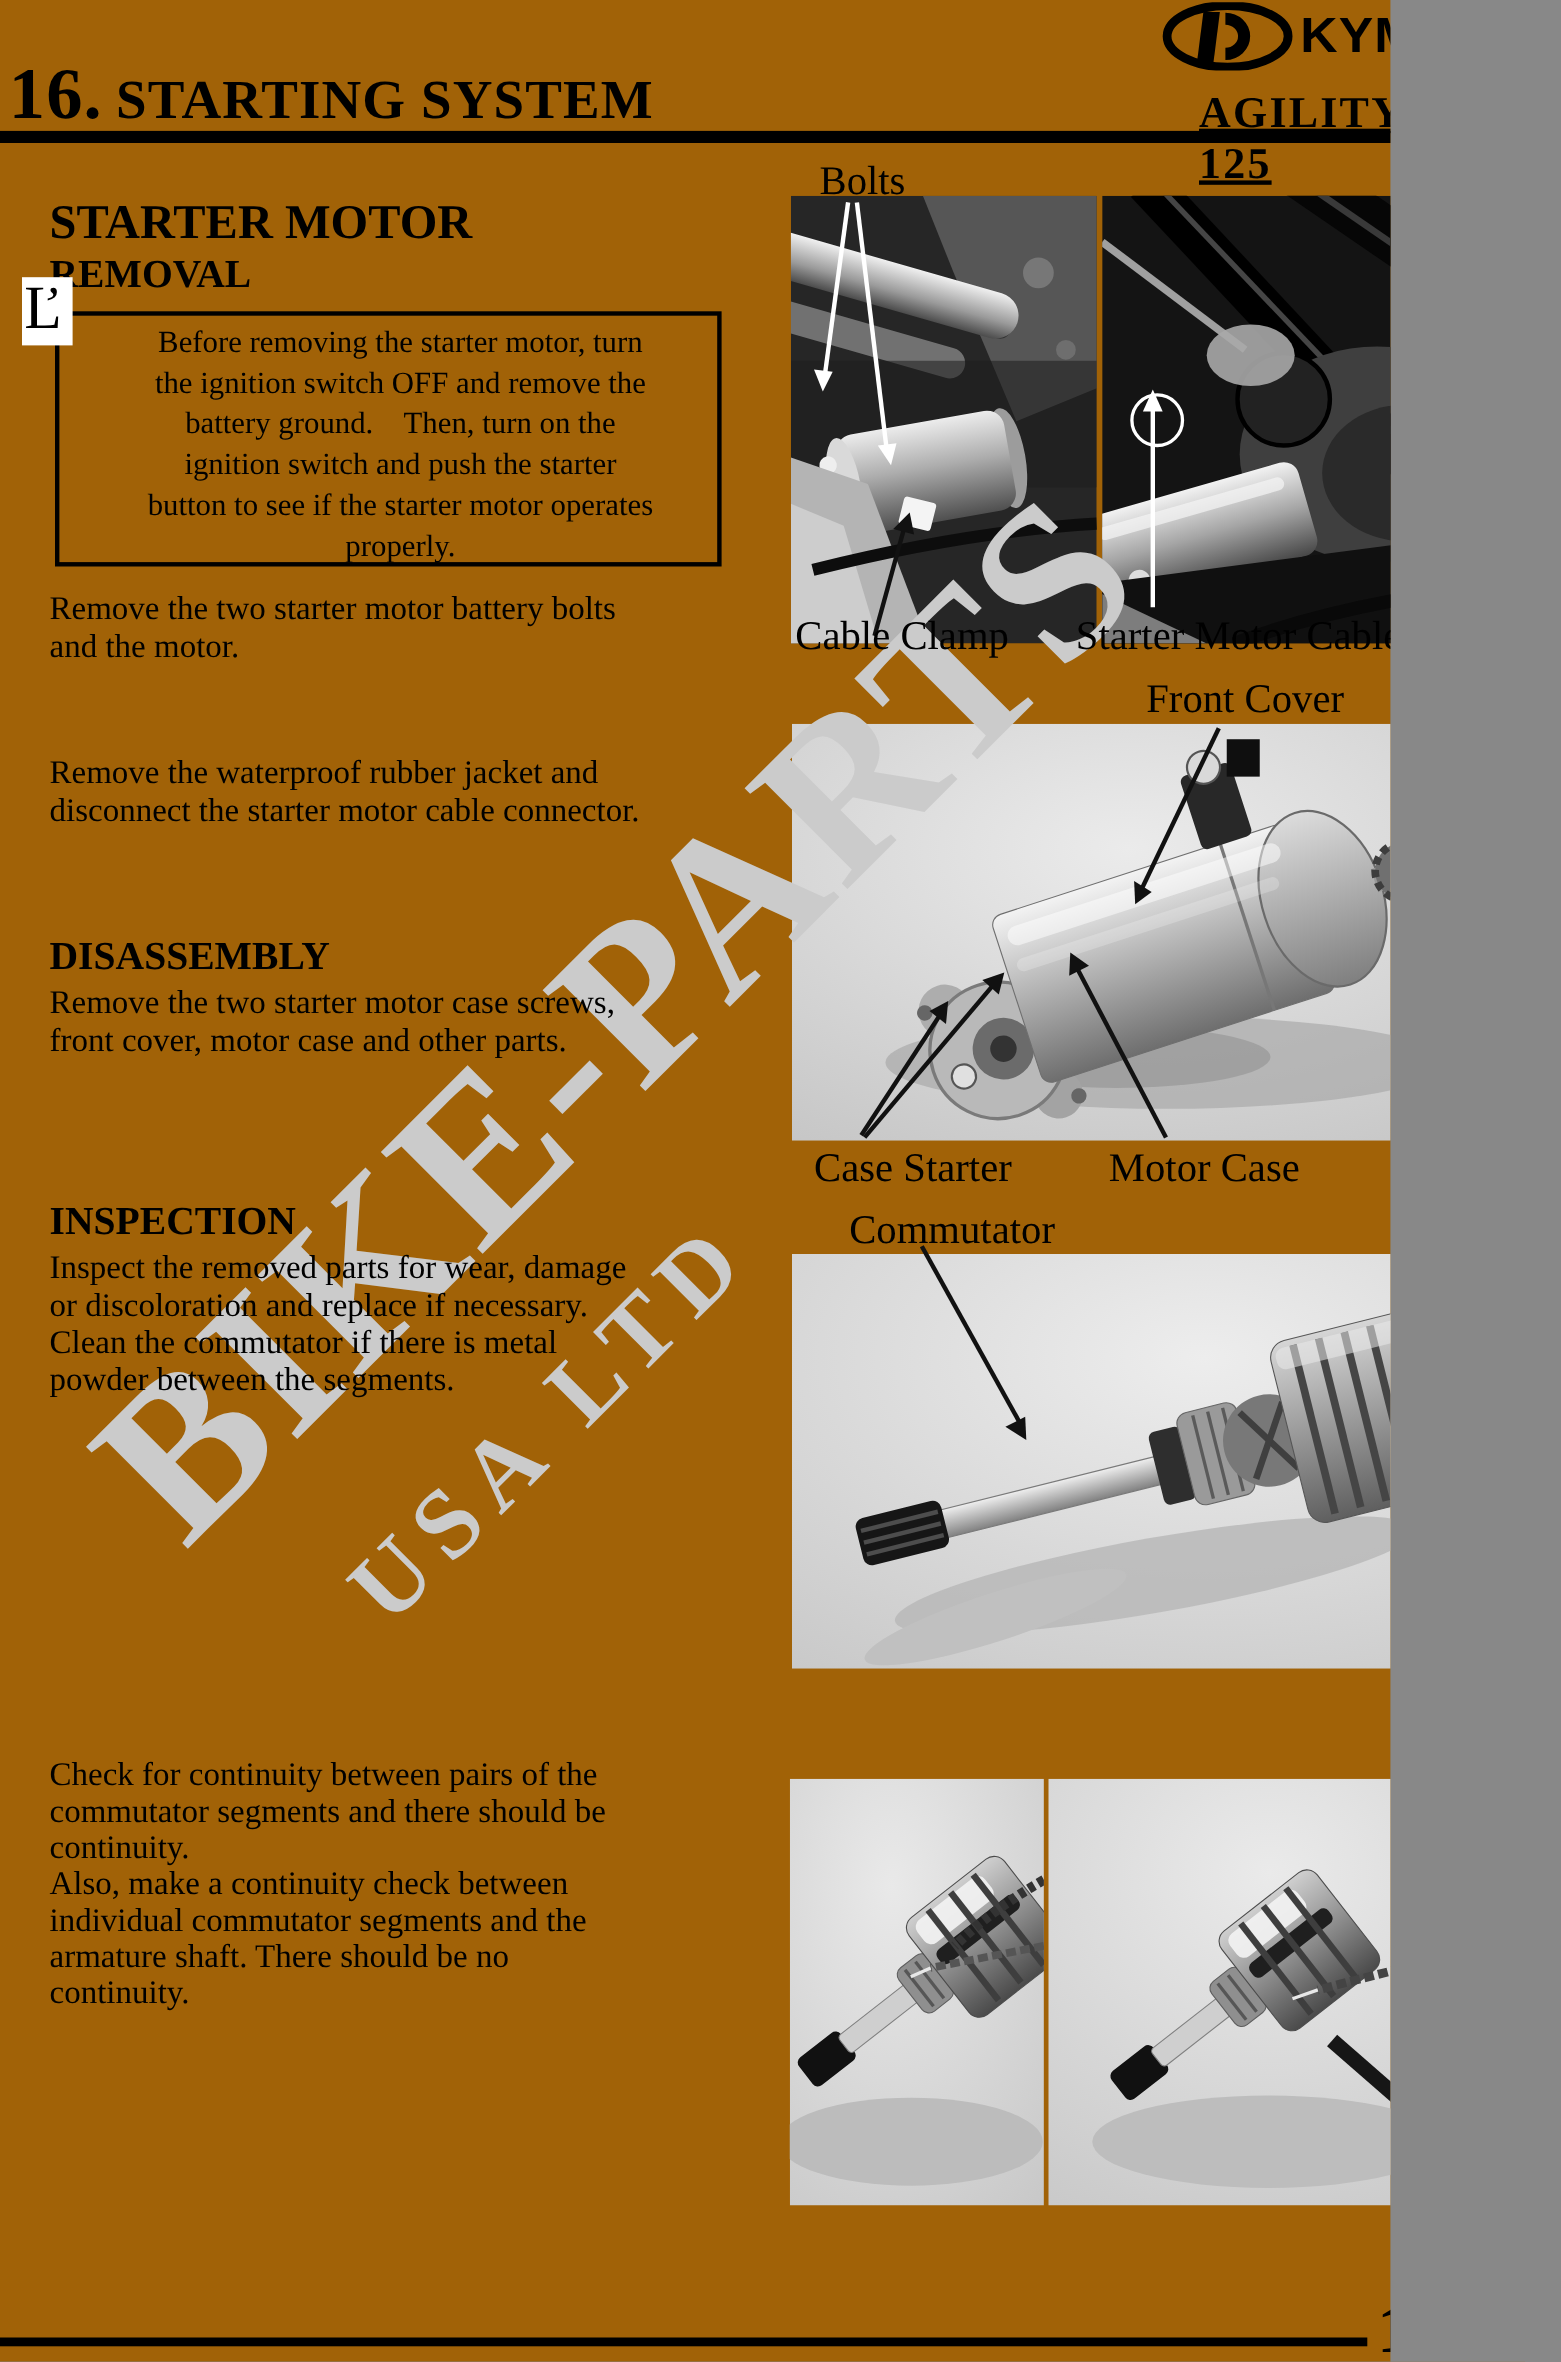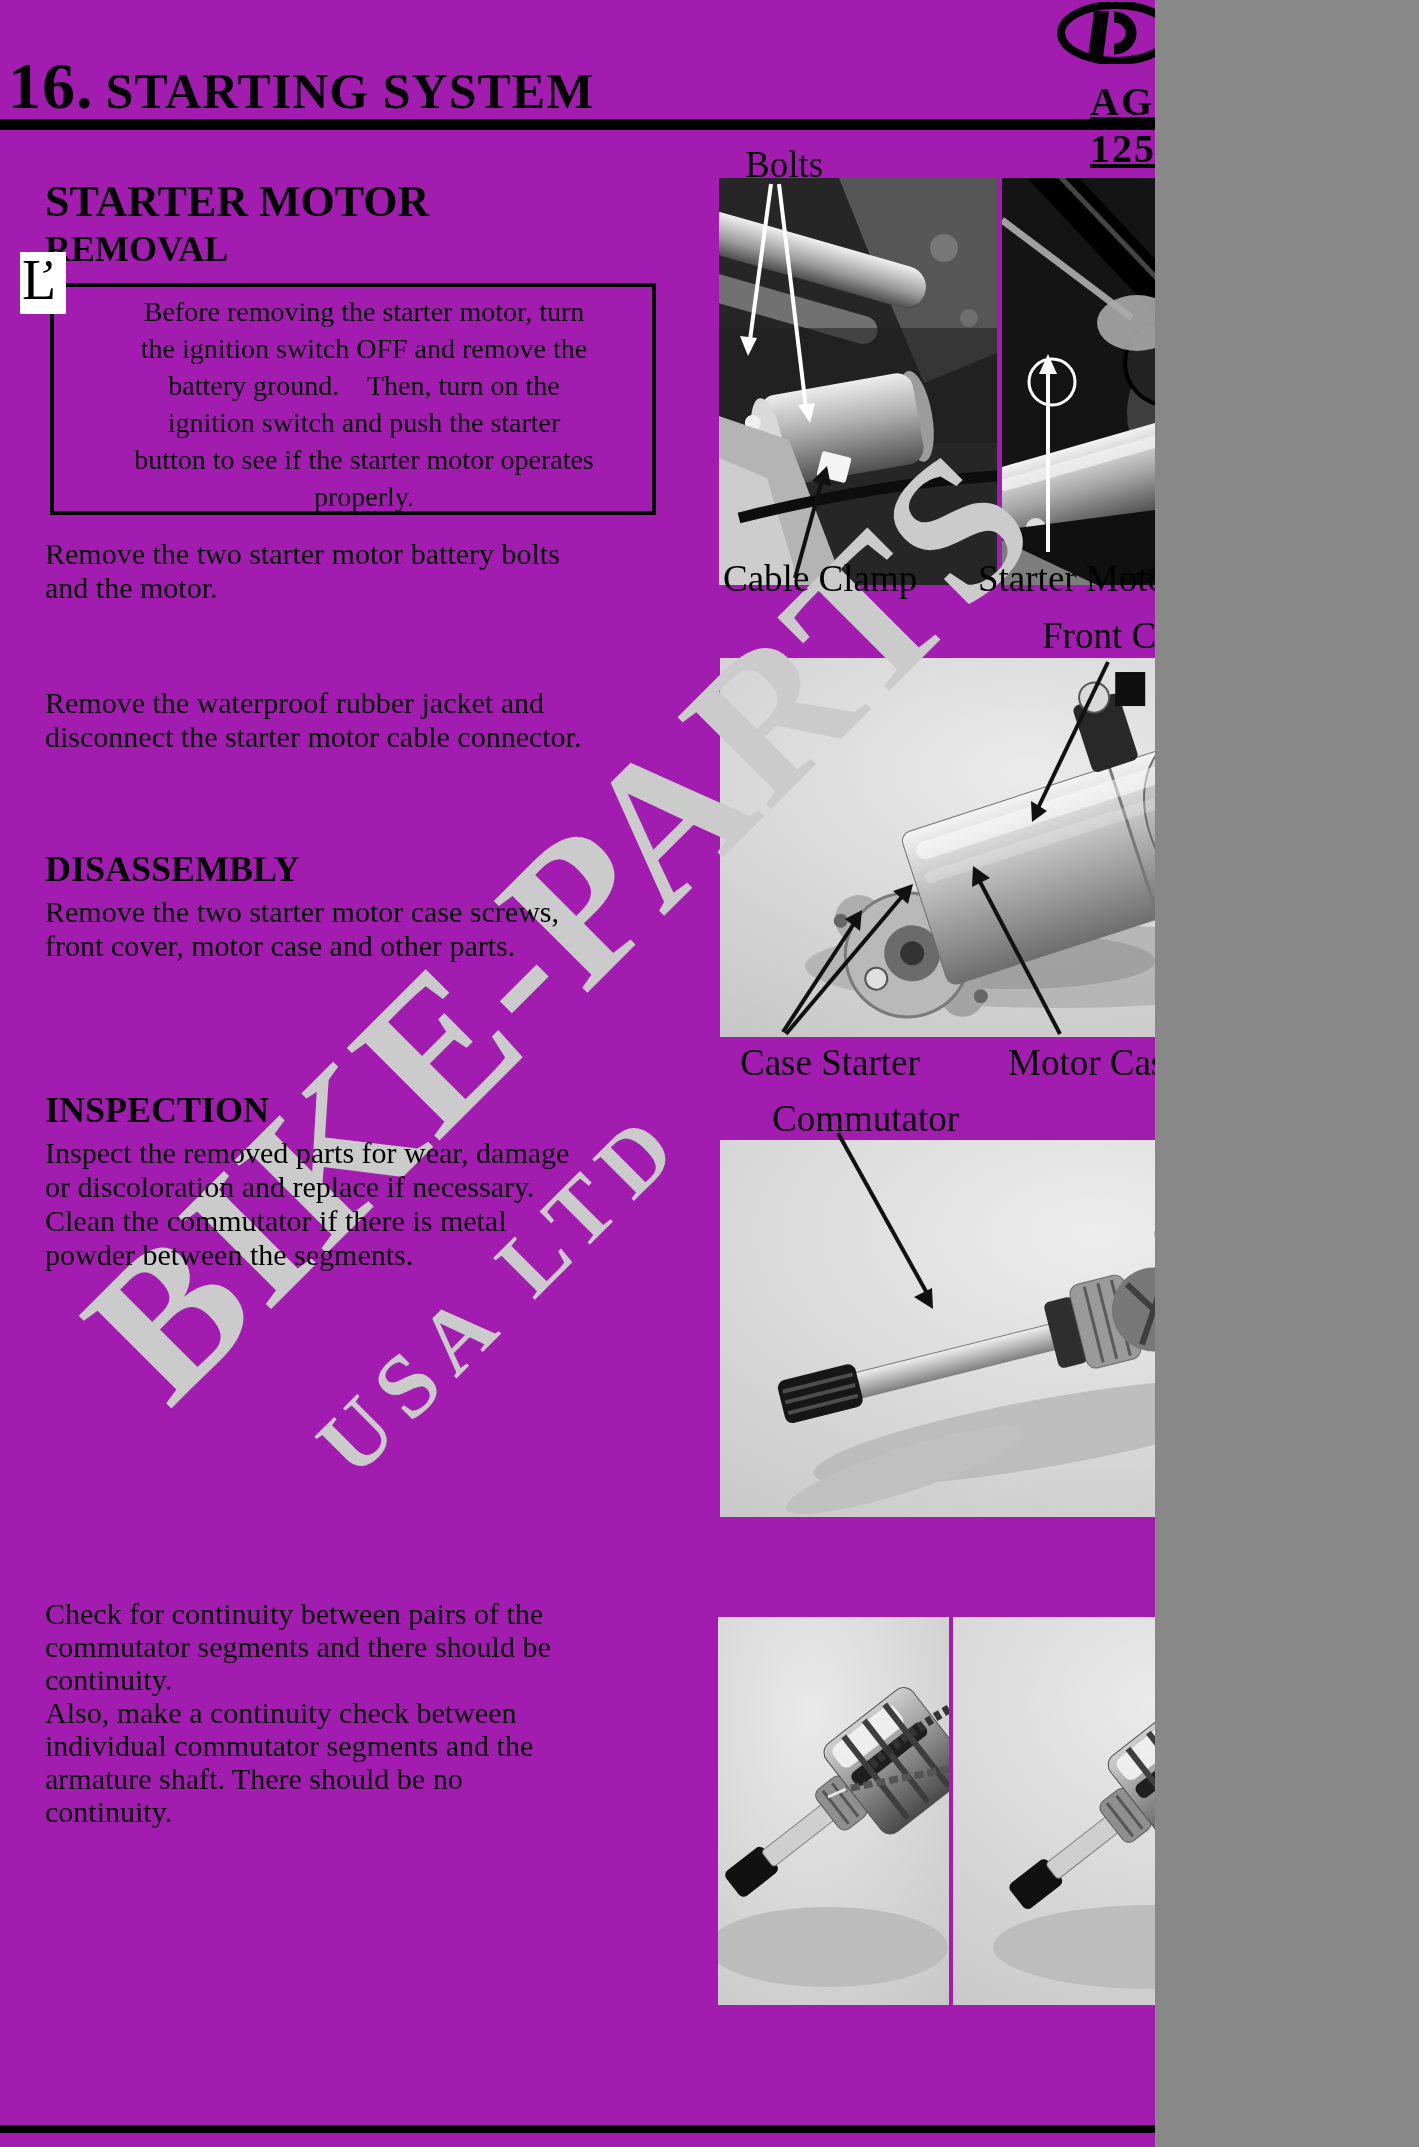--- a/index.html
+++ b/index.html
@@ -1,16 +1,16 @@
 <!DOCTYPE html>
 <html><head>
 <meta charset="utf-8">
 <style>
   html,body{margin:0;padding:0;background:#888;}
-  .page{position:relative;width:1155px;height:2147px;background:#a21caf;overflow:hidden;
+  .page{position:relative;width:1264px;height:2147px;background:#a16207;overflow:hidden;
         font-family:"Liberation Serif",serif;color:#000;}
   .abs{position:absolute;}
   
   .chapter-line{left:8px;top:48px;z-index:6;}
   .chapter-num{font-size:66px;font-weight:bold;letter-spacing:1px;}
   .chapter-title{font-size:50px;font-weight:bold;letter-spacing:1px;margin-left:12px;}
   .rule-top{left:0;top:119px;width:1419px;height:11px;background:#000;z-index:6;}
   .brand-word{left:1182px;top:4px;font-family:"Liberation Sans",sans-serif;font-weight:bold;
               font-size:47px;letter-spacing:1px;transform:scaleY(.96);z-index:6;}
   .model-word{left:1090px;top:78px;font-size:40px;font-weight:bold;letter-spacing:2px;

